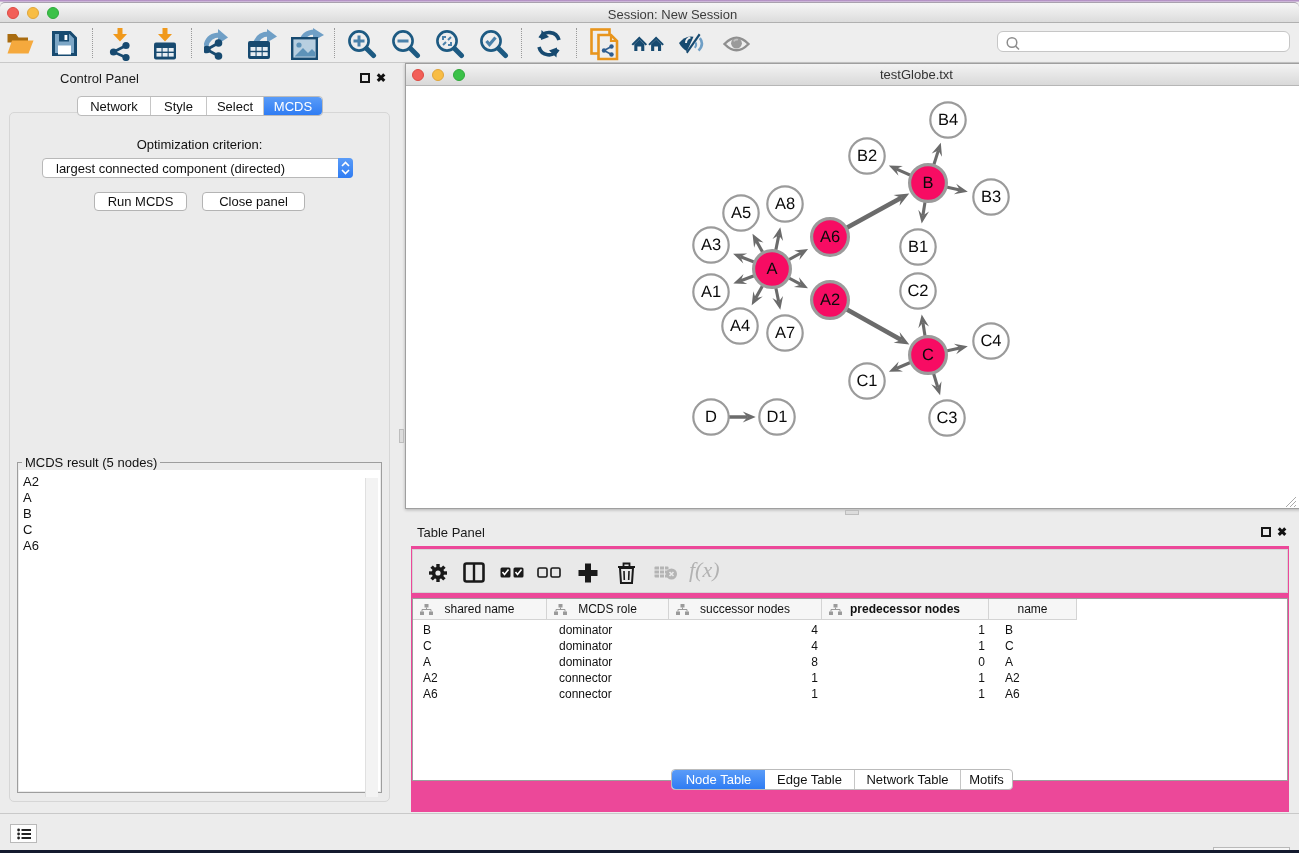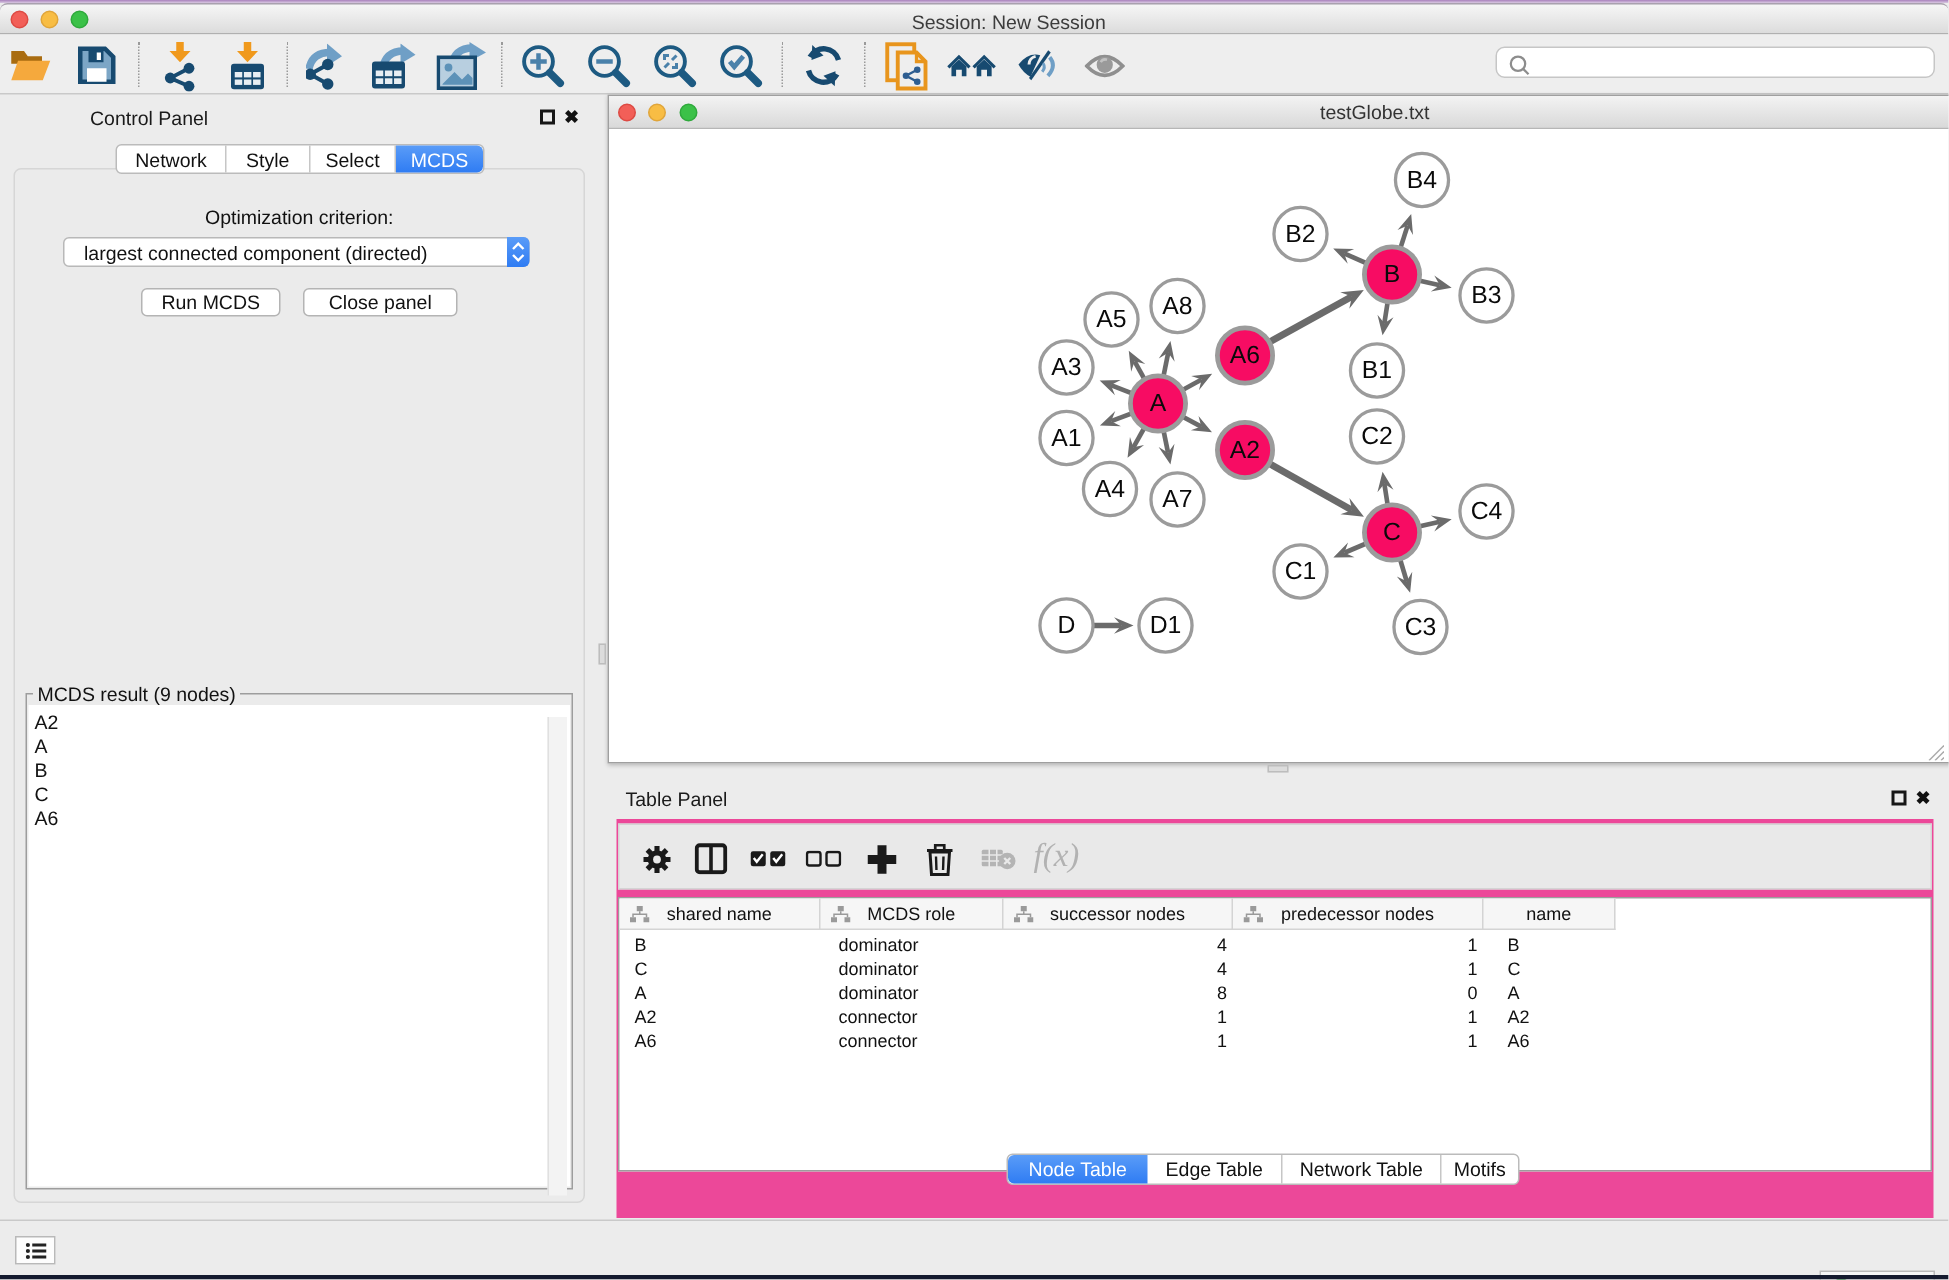--- a/index.html
+++ b/index.html
@@ -215,21 +215,21 @@
 <div id="opt-label">Optimization criterion:</div>
 <div id="dropdown">largest connected component (directed)
   <div id="dd-btn"><svg width="15" height="20" viewBox="0 0 15 20">
         <path d="M4 8 L7.5 4.5 L11 8" fill="none" stroke="#fff" stroke-width="1.6"></path>
         <path d="M4 12 L7.5 15.5 L11 12" fill="none" stroke="#fff" stroke-width="1.6"></path>
       </svg></div>
 </div>
 <div class="btn" style="left:94px; top:192px; width:93px;">Run MCDS</div>
 <div class="btn" style="left:202px; top:192px; width:103px;">Close panel</div>
 <div id="fieldset">
-  <div id="fs-legend">MCDS result (9 nodes)</div>
+  <div id="fs-legend">MCDS result (5 nodes)</div>
   <div id="fs-list">A2<br>A<br>B<br>C<br>A6<div id="fs-scroll"></div></div>
 </div>
 
 <div id="netwin">
   <div id="nw-title">
     <div class="tl" style="left:6px;top:5px;background:#f25f58;border:1px solid #dd4a43;"></div>
     <div class="tl" style="left:26px;top:5px;background:#f8bd44;border:1px solid #e0a53a;"></div>
     <div class="tl" style="left:47px;top:5px;background:#3bc148;border:1px solid #2fa93c;"></div>
     <div id="nw-text">testGlobe.txt</div>
   </div>
@@ -399,21 +399,21 @@
             <path d="M6.5 3.5 V5.5 M2 7.5 V5.5 H11 V7.5" stroke="#9a9a9a" stroke-width="1" fill="none"></path>
           </svg>MCDS role</div>
       <div class="thc" style="left:256px;width:153px;"><svg class="thicon" width="13" height="11" viewBox="0 0 13 11">
             <g fill="#9a9a9a">
               <rect x="4.5" y="0" width="4" height="3.5"></rect>
               <rect x="0" y="7.5" width="4" height="3.5"></rect>
               <rect x="9" y="7.5" width="4" height="3.5"></rect>
             </g>
             <path d="M6.5 3.5 V5.5 M2 7.5 V5.5 H11 V7.5" stroke="#9a9a9a" stroke-width="1" fill="none"></path>
           </svg>successor nodes</div>
-      <div class="thc" style="left:409px;width:167px;"><svg class="thicon" width="13" height="11" viewBox="0 0 13 11">
+      <div class="thc" style="left:409px;width:167px;font-weight:bold;"><svg class="thicon" width="13" height="11" viewBox="0 0 13 11">
             <g fill="#9a9a9a">
               <rect x="4.5" y="0" width="4" height="3.5"></rect>
               <rect x="0" y="7.5" width="4" height="3.5"></rect>
               <rect x="9" y="7.5" width="4" height="3.5"></rect>
             </g>
             <path d="M6.5 3.5 V5.5 M2 7.5 V5.5 H11 V7.5" stroke="#9a9a9a" stroke-width="1" fill="none"></path>
           </svg>predecessor nodes</div>
       <div class="thc" style="left:576px;width:88px;">name</div>
     </div>
     <div id="tb-rows">

